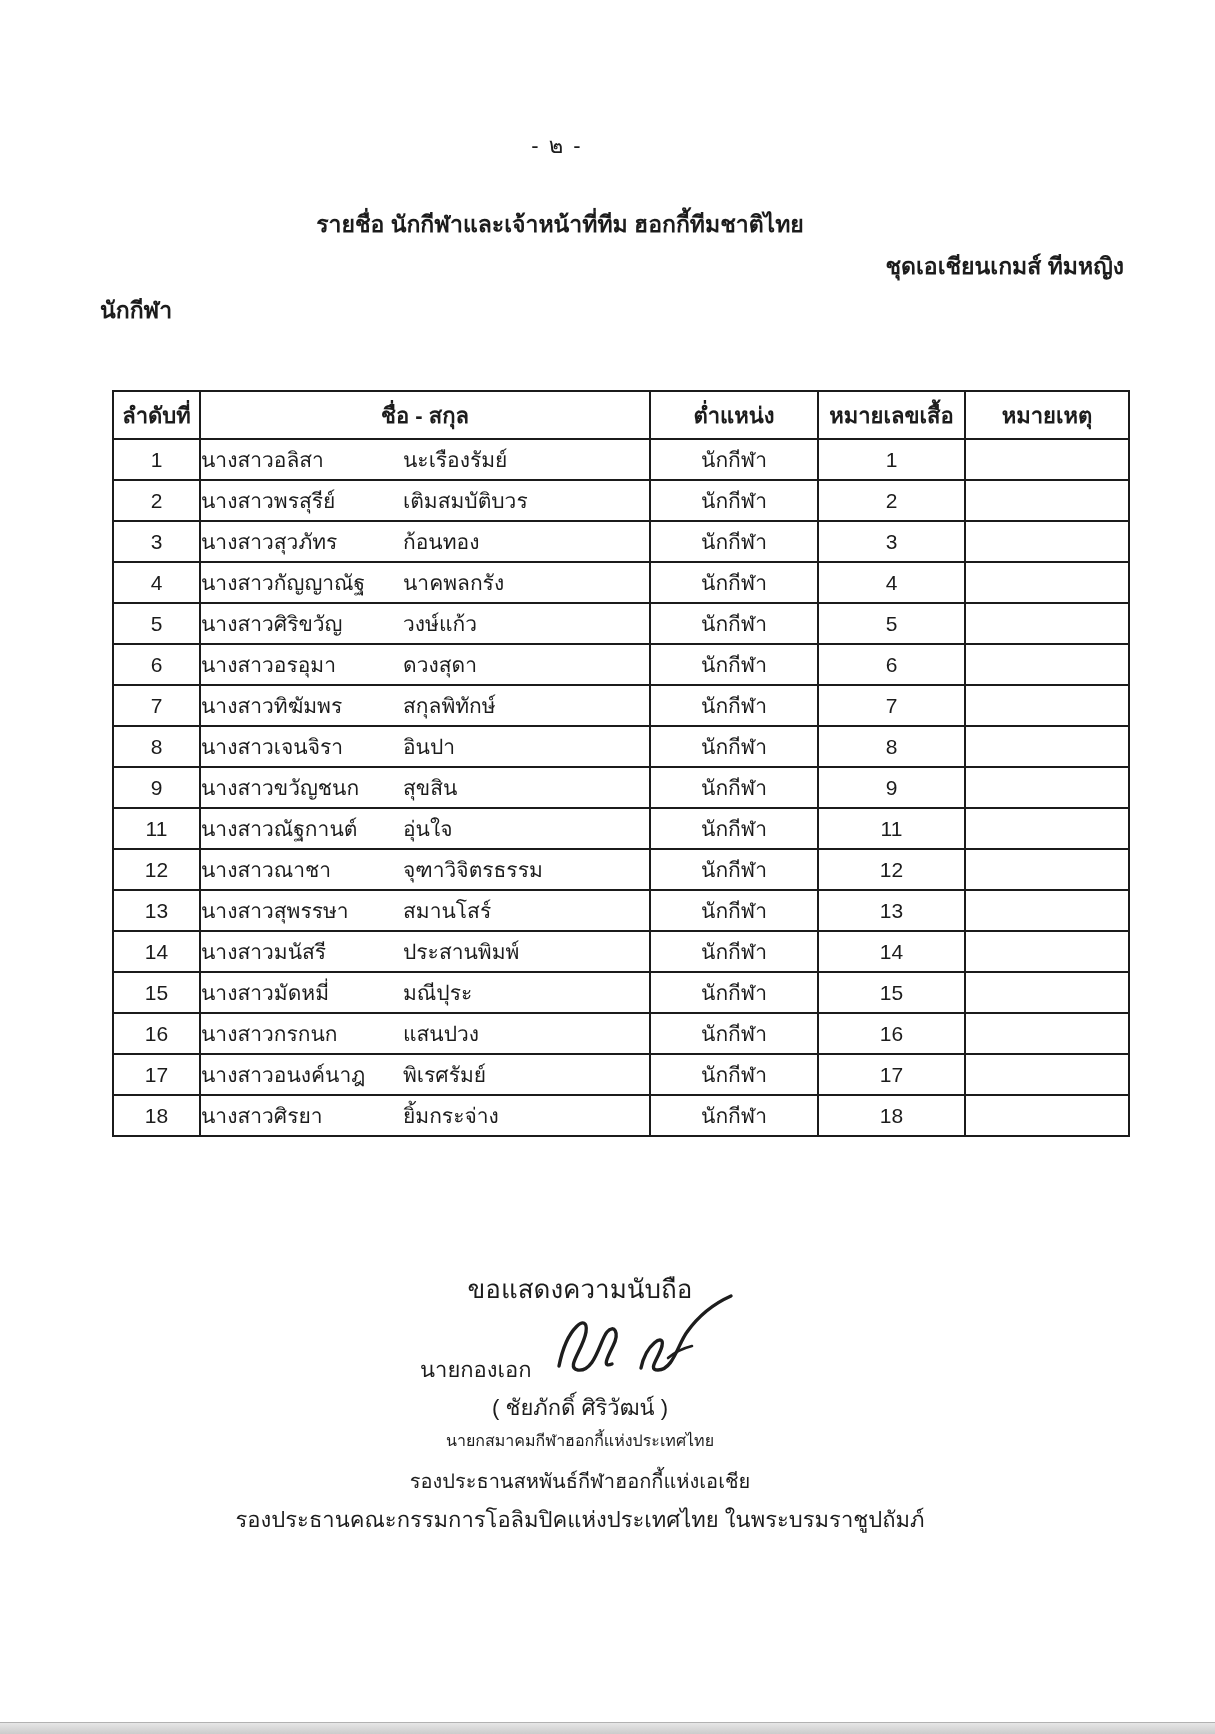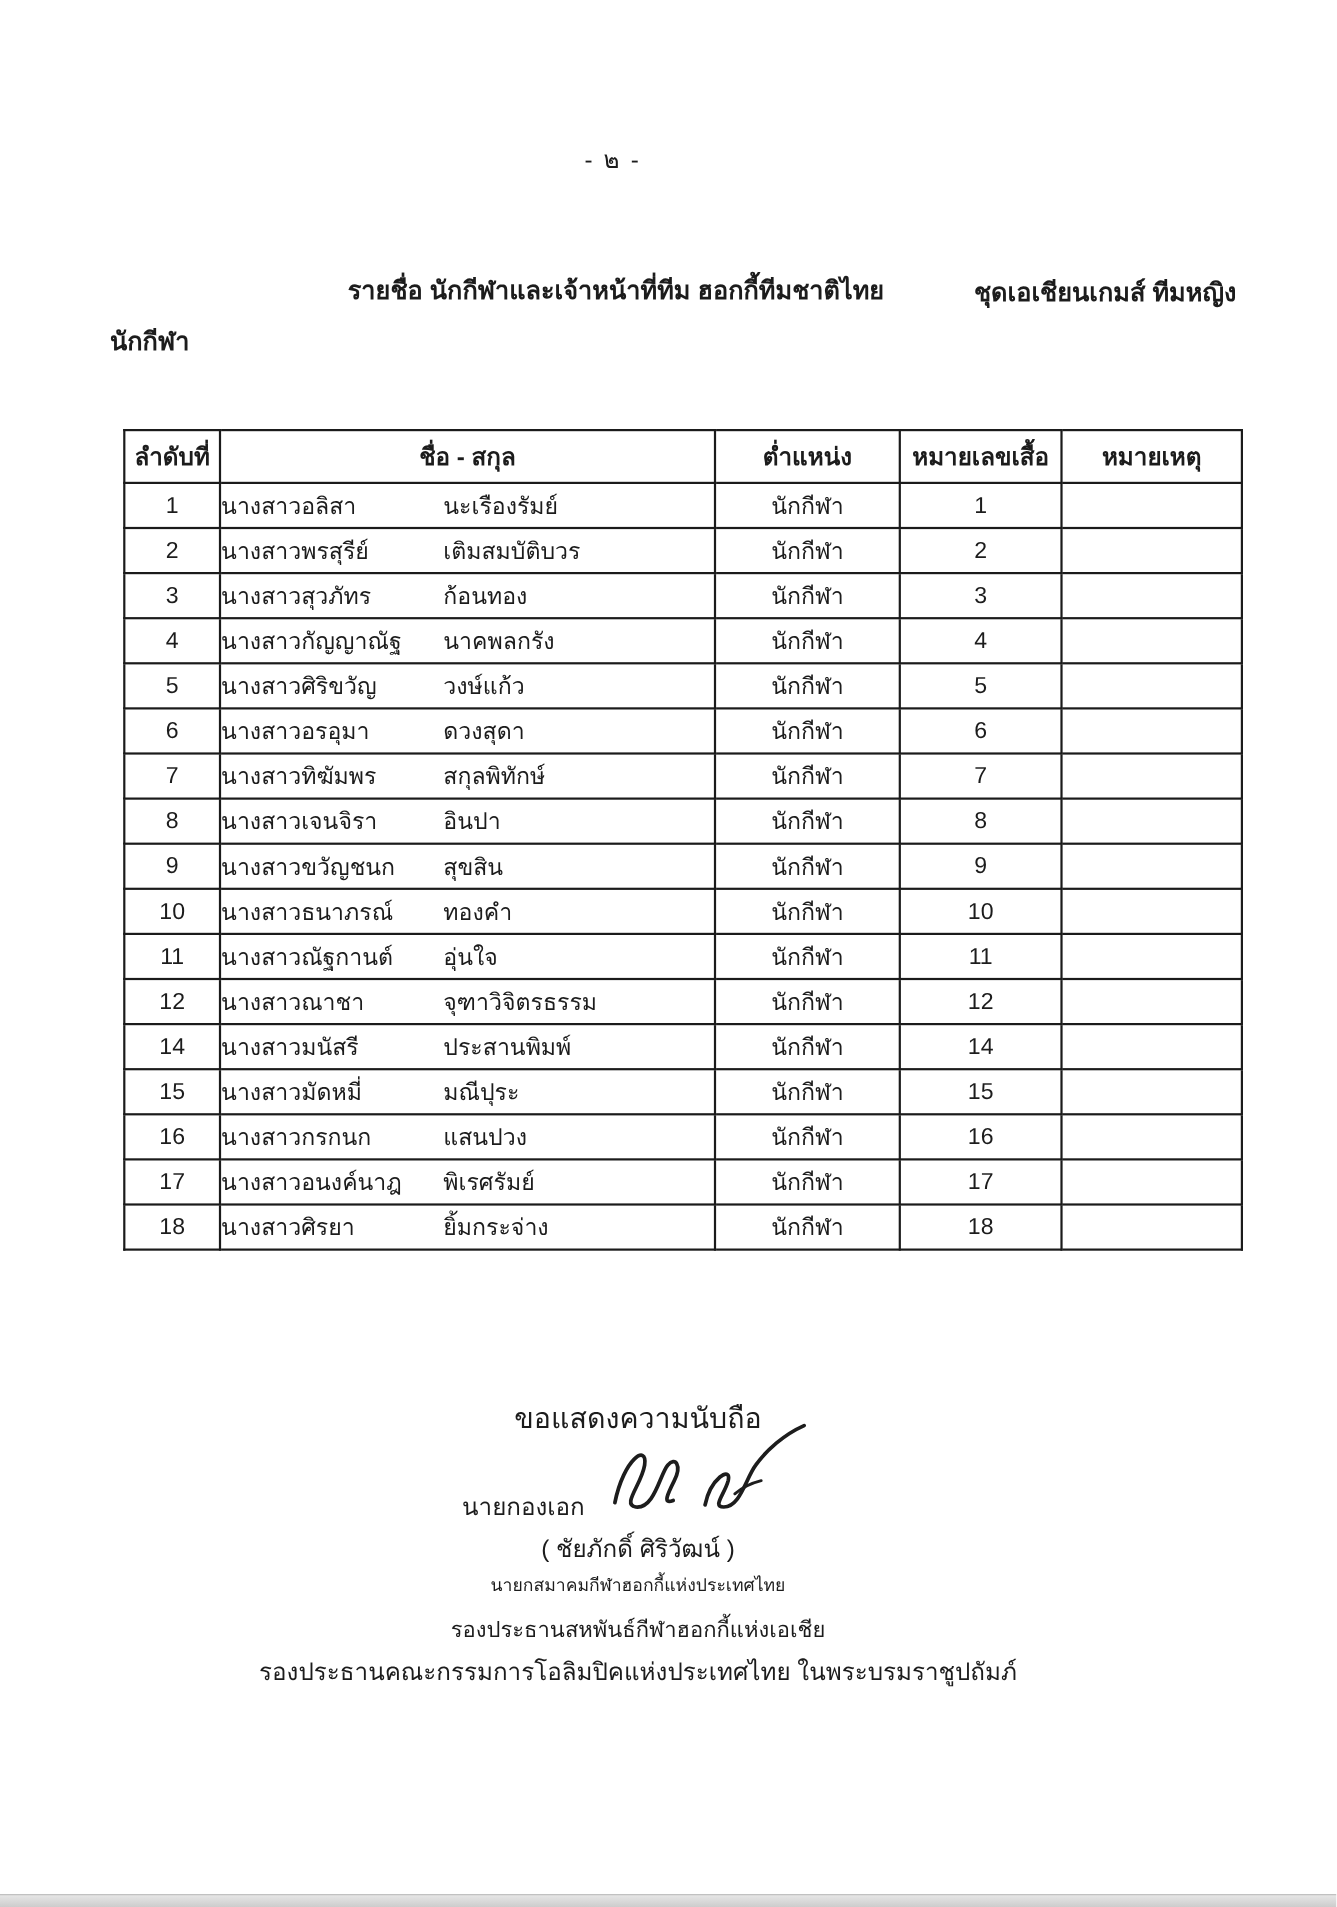--- a/index.html
+++ b/index.html
@@ -5,21 +5,21 @@
   html,body{margin:0;padding:0;}
   body{
     width:1215px;height:1734px;position:relative;overflow:hidden;
     background:#ffffff;color:#1c1c1c;
     font-family:"Liberation Sans", sans-serif;
   }
   .abs{position:absolute;}
   .center-line{left:20px;width:1120px;text-align:center;}
 
   .page-number{top:128px;left:0;width:1114px;text-align:center;font-size:22px;letter-spacing:2px;}
-  .title-1{top:206px;left:0;width:1120px;text-align:center;font-size:23px;font-weight:bold;margin-top:40px;}
+  .title-1{top:206px;left:0;width:1120px;text-align:center;font-size:23px;font-weight:bold;}
   .title-2{top:248px;left:0;width:1124px;text-align:right;font-size:23px;font-weight:bold;}
   .section-heading{top:292px;left:100px;font-size:23px;font-weight:bold;}
 
   table.roster{
     position:absolute;top:390px;left:112px;width:1016px;
     border-collapse:collapse;table-layout:fixed;
   }
   table.roster th, table.roster td{
     border:2px solid #1b1b1b;
     font-size:21px;
@@ -130,38 +130,38 @@
         <td class="c-note"></td>
       </tr>
     <tr>
         <td class="c-no">9</td>
         <td class="c-name"><span class="fn">นางสาวขวัญชนก</span><span class="ln">สุขสิน</span></td>
         <td class="c-pos">นักกีฬา</td>
         <td class="c-jer">9</td>
         <td class="c-note"></td>
       </tr>
     <tr>
-        <td class="c-no">10</td>
-        <td class="c-name"><span class="fn">นางสาวธนาภรณ์</span><span class="ln">ทองคำ</span></td>
-        <td class="c-pos">นักกีฬา</td>
-        <td class="c-jer">10</td>
-        <td class="c-note"></td>
-      </tr>
-    <tr>
         <td class="c-no">11</td>
         <td class="c-name"><span class="fn">นางสาวณัฐกานต์</span><span class="ln">อุ่นใจ</span></td>
         <td class="c-pos">นักกีฬา</td>
         <td class="c-jer">11</td>
         <td class="c-note"></td>
       </tr>
     <tr>
         <td class="c-no">12</td>
         <td class="c-name"><span class="fn">นางสาวณาชา</span><span class="ln">จุฑาวิจิตรธรรม</span></td>
         <td class="c-pos">นักกีฬา</td>
         <td class="c-jer">12</td>
+        <td class="c-note"></td>
+      </tr>
+    <tr>
+        <td class="c-no">13</td>
+        <td class="c-name"><span class="fn">นางสาวสุพรรษา</span><span class="ln">สมานโสร์</span></td>
+        <td class="c-pos">นักกีฬา</td>
+        <td class="c-jer">13</td>
         <td class="c-note"></td>
       </tr>
     <tr>
         <td class="c-no">14</td>
         <td class="c-name"><span class="fn">นางสาวมนัสรี</span><span class="ln">ประสานพิมพ์</span></td>
         <td class="c-pos">นักกีฬา</td>
         <td class="c-jer">14</td>
         <td class="c-note"></td>
       </tr>
     <tr>

